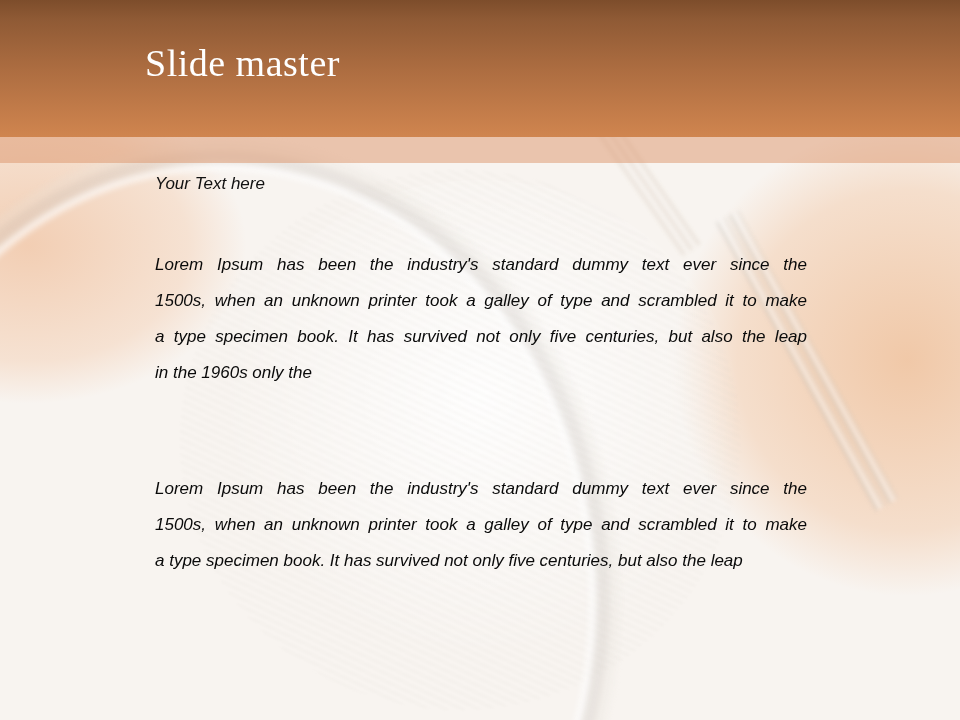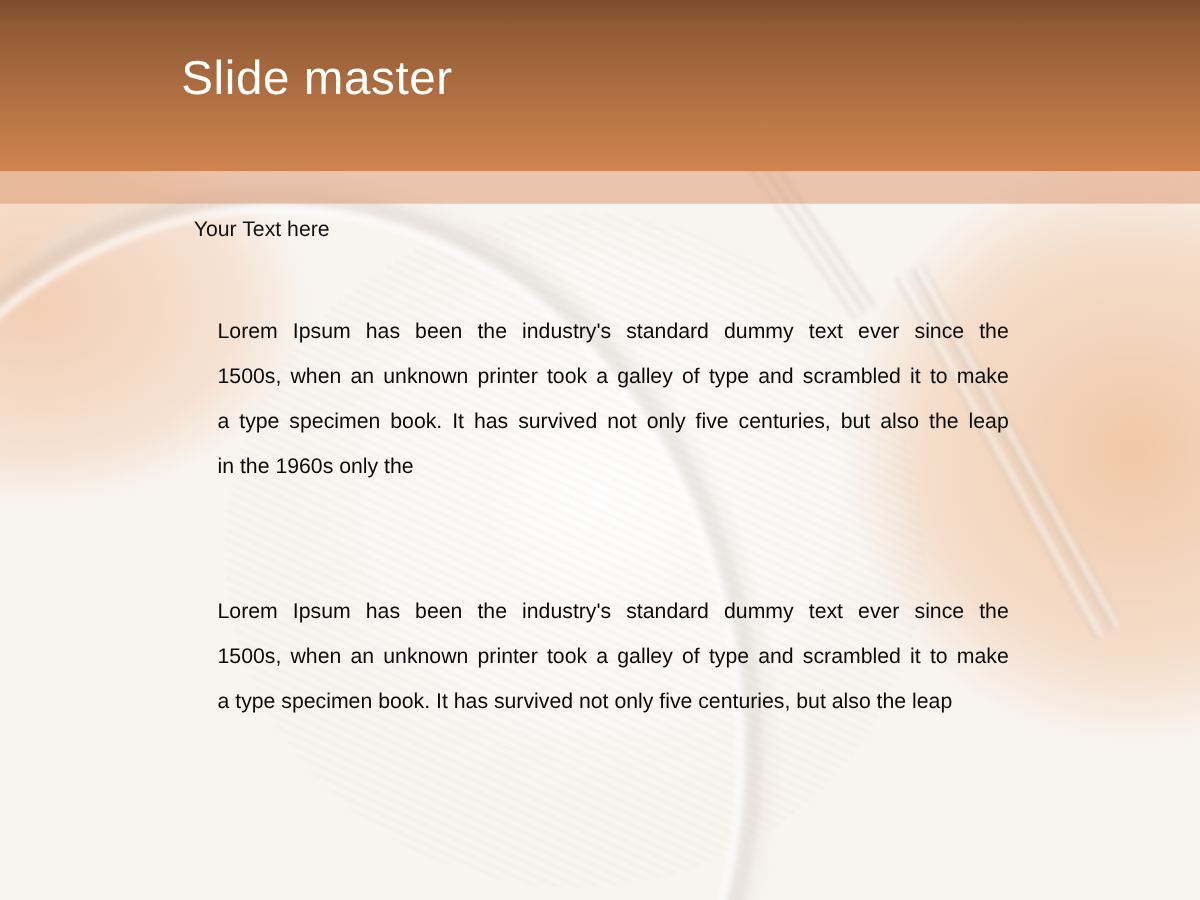--- a/index.html
+++ b/index.html
@@ -59,54 +59,54 @@
   .fabric-glow {
     position: absolute; left: 220px; top: 180px; width: 520px; height: 480px;
     border-radius: 50%;
     background: radial-gradient(circle at 50% 45%, rgba(255,255,255,0.9) 0%, rgba(255,255,255,0) 70%);
   }
 
   
   .header {
     position: absolute; left: 0; top: 0; width: 960px; height: 137px; z-index: 3;
     background: linear-gradient(180deg, #7d4d2b 0%, #8f5a35 14%, #b06f42 55%, #d0854f 100%);
+    font-family: Liberation Serif, serif;
   }
   .slide-title {
     position: absolute; left: 145px; top: 41px;
     font-size: 38px; line-height: 44px; font-weight: 400;
     color: #ffffff; letter-spacing: 0.5px;
   }
 
   
   .accent-band {
     position: absolute; left: 0; top: 137px; width: 960px; height: 26px; z-index: 2;
     background: rgba(219,148,106,0.5);
   }
 
   
-  .text-layer { position: absolute; inset: 0; z-index: 4; }
+  .text-layer { position: absolute; inset: 0; z-index: 4; font-style: italic; }
 
   .text-placeholder {
     position: absolute; left: 155px; top: 172px;
     font-size: 17px; line-height: 24px; color: #111111;
   }
 
   .para {
     position: absolute; left: 155px; width: 652px;
     font-size: 17px; color: #0a0a0a;
   }
   .para-1 { top: 247px; }
   .para-2 { top: 471px; }
 
   .text-line {
     height: 36px; line-height: 36px;
     text-align: justify; text-align-last: justify;
     text-justify: inter-word;
     white-space: nowrap;
-    margin-left: 19px;
   }
   .para .text-line:last-child { text-align-last: left; }
 </style>
 </head>
 <body>
 
 <div class="slide">
 
   <div class="photo">
     <div class="skin-topleft"></div>

